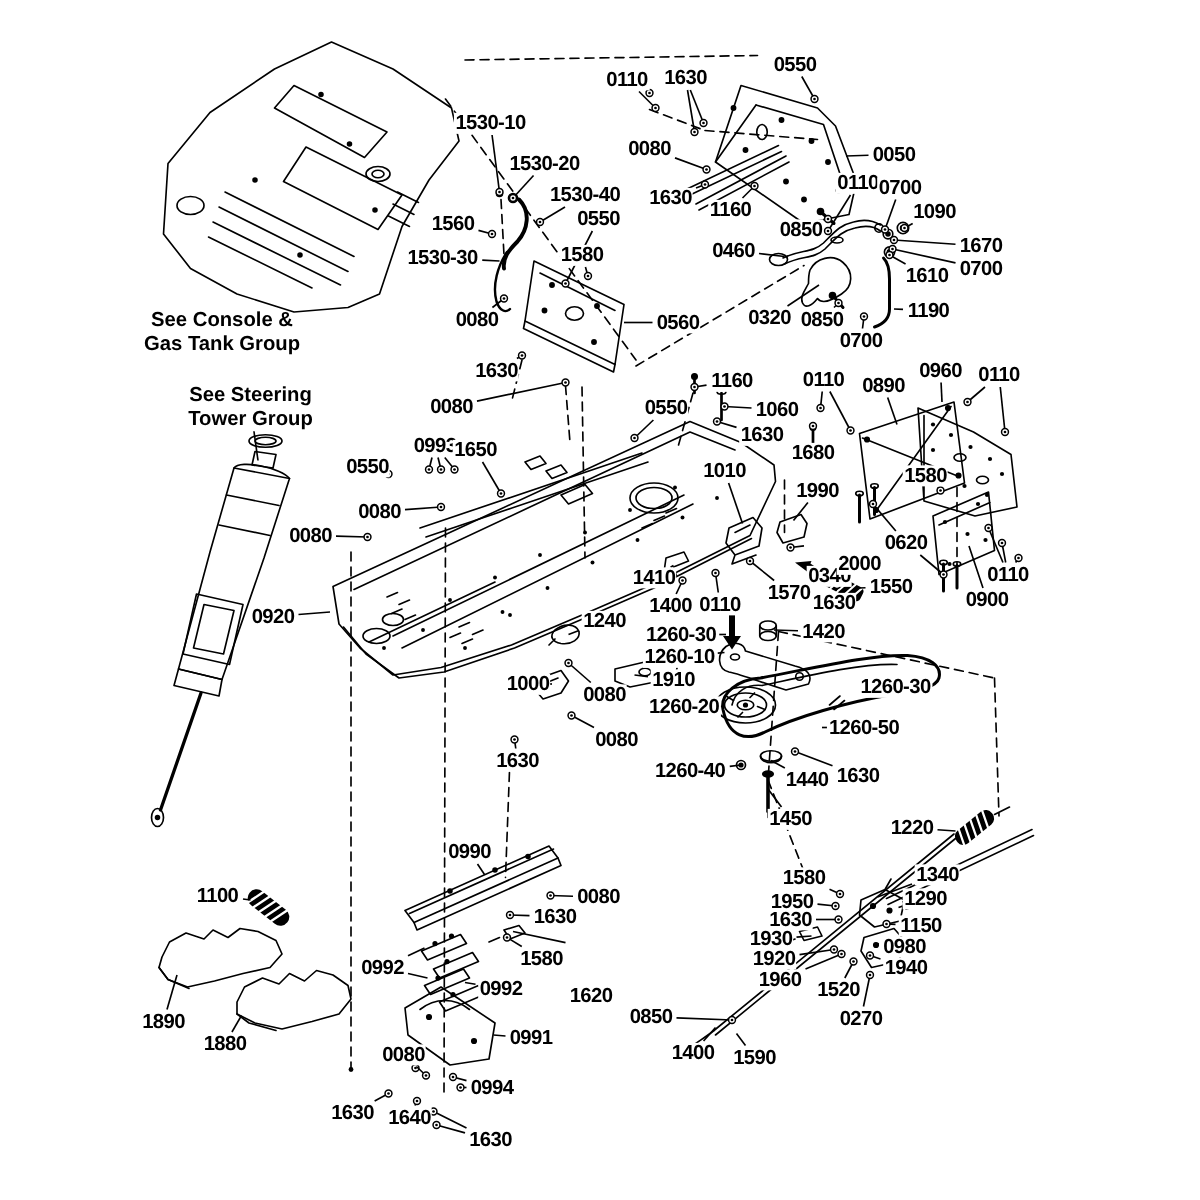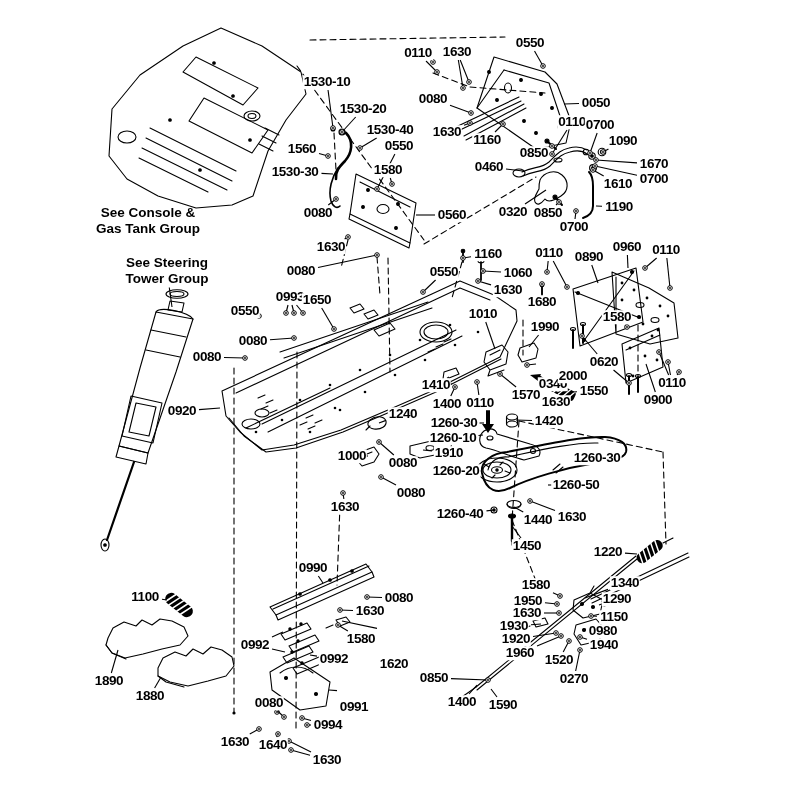--- a/index.html
+++ b/index.html
@@ -673,21 +673,21 @@
       <div class="part-label" style="left: 572px; top: 517px;">1630</div>
       <div class="part-label" style="left: 527px; top: 546px;">1450</div>
       <div class="part-label" style="left: 608px; top: 552px;">1220</div>
       <div class="part-label" style="left: 313px; top: 568px;">0990</div>
       <div class="part-label" style="left: 399px; top: 598px;">0080</div>
       <div class="part-label" style="left: 370px; top: 611px;">1630</div>
       <div class="part-label" style="left: 394px; top: 664px;">1620</div>
       <div class="part-label" style="left: 361px; top: 639px;">1580</div>
       <div class="part-label" style="left: 255px; top: 645px;">0992</div>
       <div class="part-label" style="left: 334px; top: 659px;">0992</div>
-      <div class="part-label" style="left: 354px; top: 692px; margin-top: 15px;">0991</div>
+      <div class="part-label" style="left: 354px; top: 692px;">0991</div>
       <div class="part-label" style="left: 269px; top: 703px;">0080</div>
       <div class="part-label" style="left: 328px; top: 725px;">0994</div>
       <div class="part-label" style="left: 235px; top: 742px;">1630</div>
       <div class="part-label" style="left: 273px; top: 745px;">1640</div>
       <div class="part-label" style="left: 327px; top: 760px;">1630</div>
       <div class="part-label" style="left: 145px; top: 597px;">1100</div>
       <div class="part-label" style="left: 109px; top: 681px;">1890</div>
       <div class="part-label" style="left: 150px; top: 696px;">1880</div>
       <div class="part-label" style="left: 182px; top: 411px;">0920</div>
       <div class="part-label" style="left: 245px; top: 311px;">0550</div>

